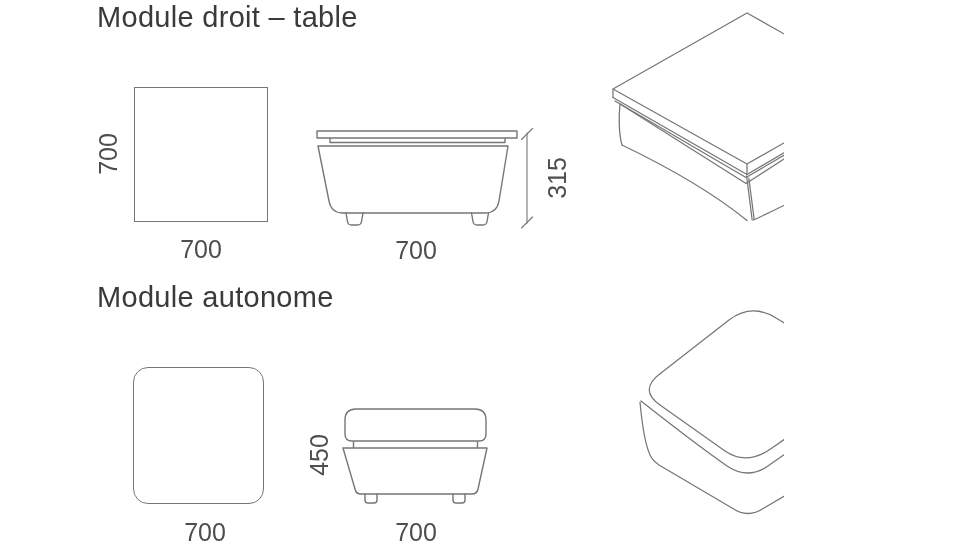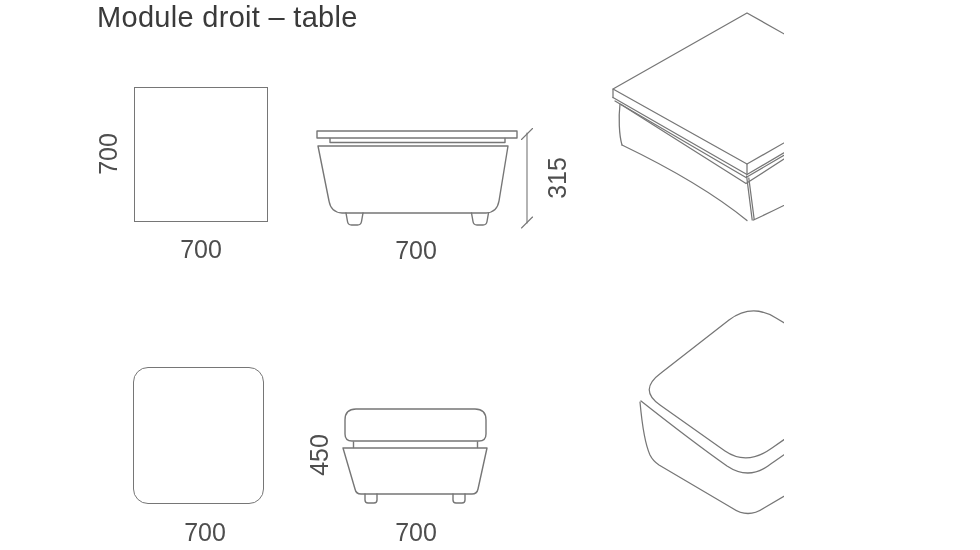--- a/index.html
+++ b/index.html
@@ -62,20 +62,21 @@
 
     <path d="M621,104.5 L746,183.5 M872.5,102 L746,183.5"></path>
 
     <path d="M620,104 C618.5,117 619,135 622,145"></path>
     <path d="M622,145 Q701,183 747,220.5"></path>
     <path d="M746.6,176 L752.2,220 M748.8,178 L754.2,219.5"></path>
     <path d="M753.5,220 Q825,187 863.5,159 Q869,155 870,148"></path>
     <path d="M870,148 C872.5,132 873,113 872.3,102"></path>
   </svg>
 
+  <div class="section-title" style="left:97px;top:280px;">Module autonome</div>
 
   <div class="plan-square" style="left:133px;top:367px;width:131px;height:137px;border-radius:15px;"></div>
 
   <div class="dim" style="left:139px;top:519px;width:132px;">700</div>
 
   <svg style="left:335px;top:402px;" width="165" height="112" viewBox="335 402 165 112">
 
     <path d="M356,409 H475 Q486,409 486,420 V434 Q486,441 479,441 H352 Q345,441 345,434 V420 Q345,409 356,409 Z"></path>
 
     <path d="M353.5,442 V447.5 M477.5,442 V447.5"></path>

